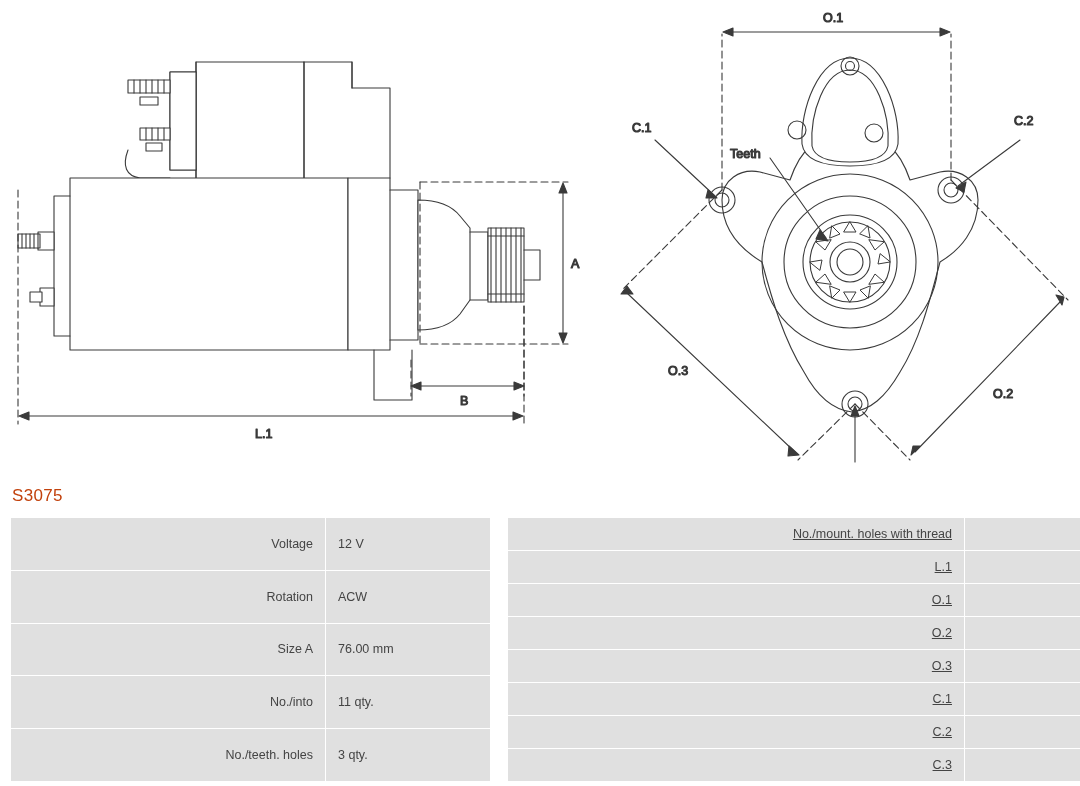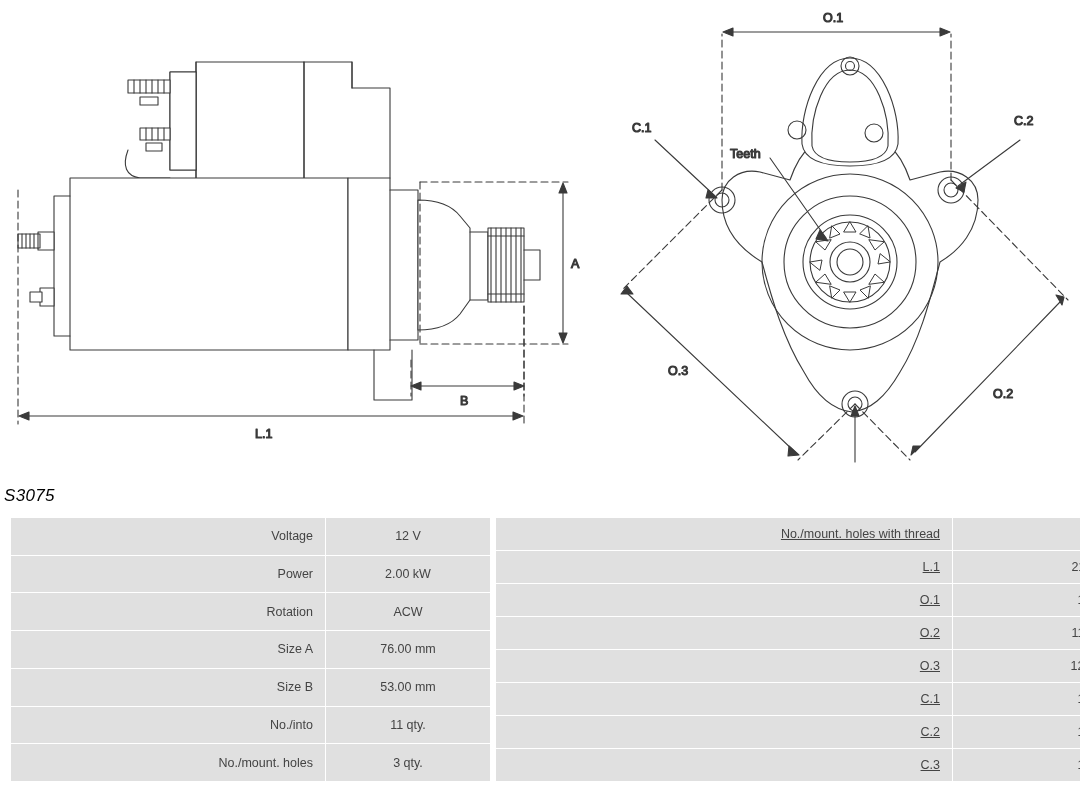--- a/index.html
+++ b/index.html
@@ -25,53 +25,52 @@
     left: 0;
     top: 0;
     width: 1080px;
     height: 470px;
   }
   .drawings svg {
     display: block;
   }
   .part-code {
     position: absolute;
-    left: 4px;
+    left: 12px;
     top: 486px;
     font-size: 17px;
-    color: #000000;
+    color: #c2410c;
     font-family: "Liberation Sans", sans-serif;
     letter-spacing: 0.3px;
-    font-style: italic;
   }
   .specs {
     position: absolute;
     left: 10px;
     top: 517px;
     width: 1060px;
     display: flex;
-    gap: 4px;
+    gap: 16px;
   }
   table.spec-table {
     border-collapse: collapse;
     table-layout: fixed;
     font-size: 12.5px;
   }
   table.left-table { width: 445px; }
   table.right-table { width: 615px; }
   table.spec-table td {
     border: 1px solid #ffffff;
     background: #e0e0e0;
     height: 32px;
     padding: 0 12px;
     color: #444444;
     vertical-align: middle;
   }
   table.left-table td.label { width: 290px; text-align: right; }
-  table.left-table td.value { width: 140px; text-align: center; }
+  table.left-table td.value { width: 140px; text-align: left; }
   table.right-table td.label { width: 432px; text-align: right; text-decoration: underline; }
   table.right-table td.value { width: 168px; text-align: right; }
   .lbl {
     font-size: 12.5px;
     fill: #333333;
     font-family: "Liberation Sans", sans-serif;
   }
 </style>
 </head>
 <body>
@@ -265,41 +264,33 @@
   <div class="part-code">S3075</div>
 
   <div class="specs">
     <table class="spec-table left-table">
       <tbody>
         <tr>
           <td class="label">Voltage</td>
           <td class="value">12 V</td>
         </tr>
         <tr>
-          <td class="label">Power</td>
-          <td class="value">2.00 kW</td>
-        </tr>
-        <tr>
           <td class="label">Rotation</td>
           <td class="value">ACW</td>
         </tr>
         <tr>
           <td class="label">Size A</td>
           <td class="value">76.00 mm</td>
         </tr>
         <tr>
-          <td class="label">Size B</td>
-          <td class="value">53.00 mm</td>
-        </tr>
-        <tr>
           <td class="label">No./into</td>
           <td class="value">11 qty.</td>
         </tr>
         <tr>
-          <td class="label">No./mount. holes</td>
+          <td class="label">No./teeth. holes</td>
           <td class="value">3 qty.</td>
         </tr>
       </tbody>
     </table>
 
     <table class="spec-table right-table">
       <tbody>
         <tr>
           <td class="label">No./mount. holes with thread</td>
           <td class="value">0 qty.</td>

